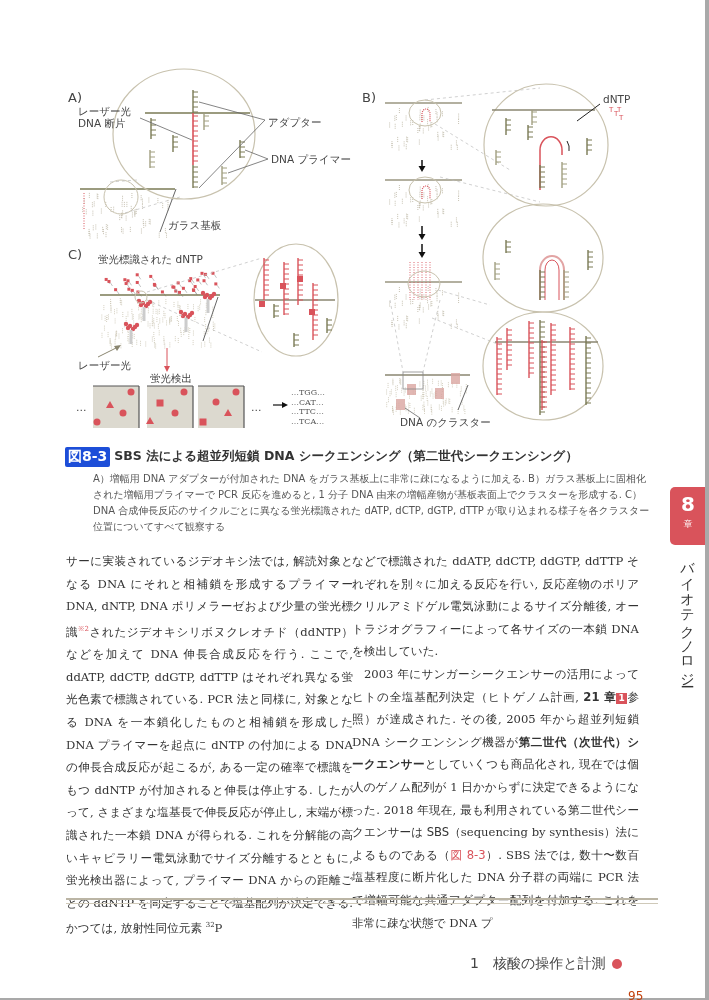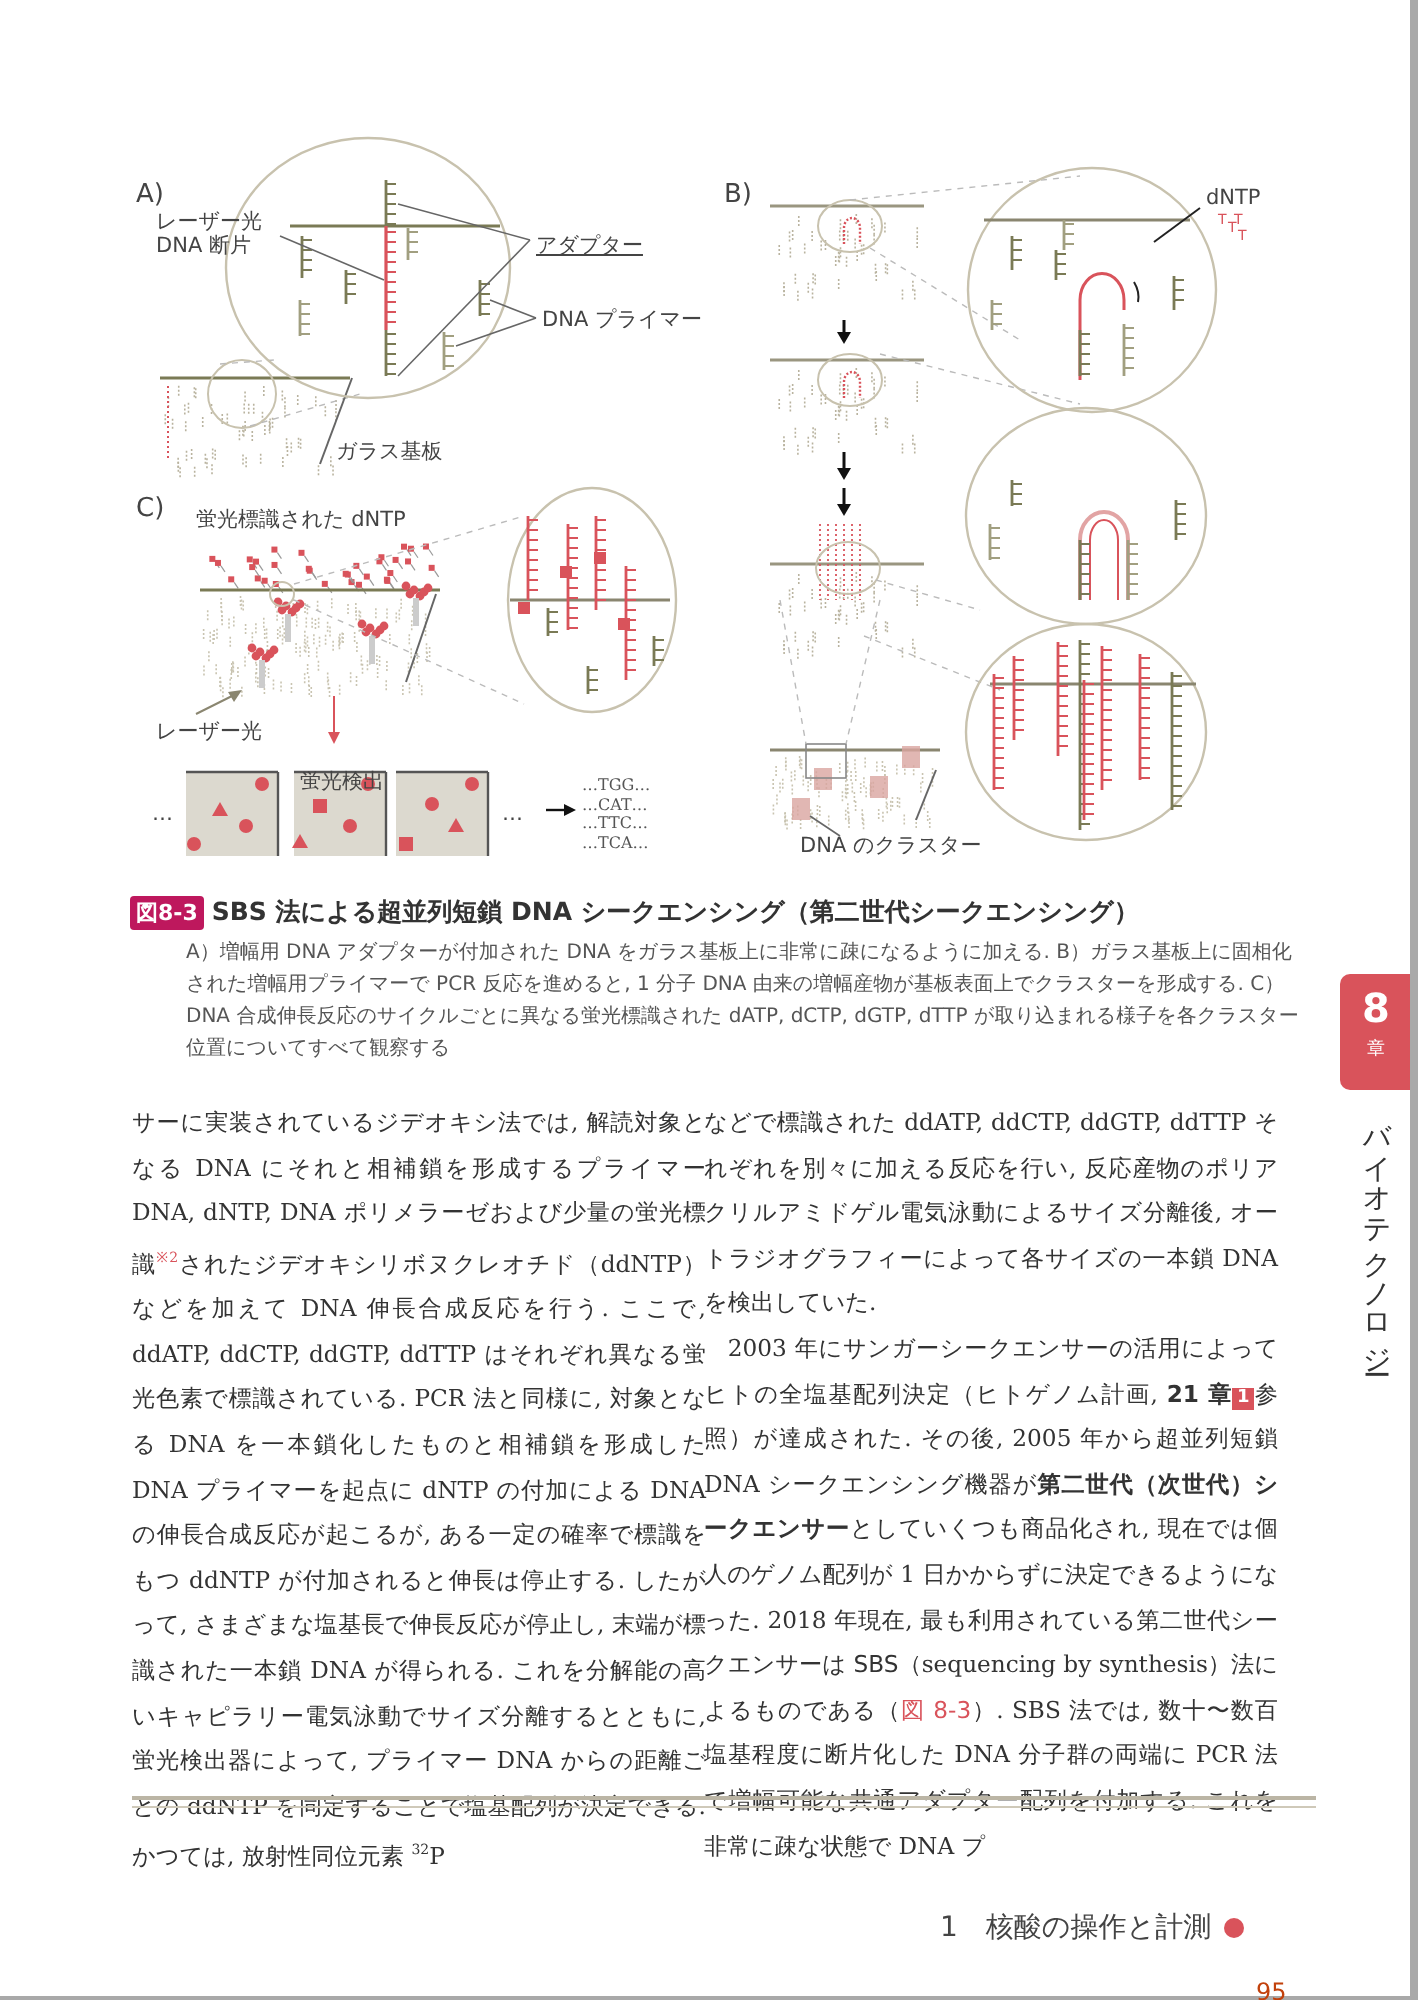--- a/index.html
+++ b/index.html
@@ -5,21 +5,21 @@
   html,body{margin:0;padding:0;background:#a9a9a9;}
   body{width:709px;height:1000px;position:relative;overflow:hidden;font-family:"DejaVu Sans",sans-serif;}
   .page{position:absolute;left:0;top:0;width:705px;height:998px;background:#fff;}
   .page-edge{position:absolute;right:0;top:0;width:4px;height:1000px;background:#a9a9a9;}
   .fig{position:absolute;left:0;top:0;width:709px;height:440px;}
   .fig svg{position:absolute;left:0;top:0;}
   .lbl{position:absolute;font-size:10.5px;color:#444;white-space:nowrap;font-family:"DejaVu Sans",sans-serif;}
   .panel-lbl{position:absolute;font-size:13px;color:#444;font-family:"DejaVu Sans",sans-serif;}
   .seq{position:absolute;left:291px;top:388px;font-family:"DejaVu Serif",serif;font-size:8px;line-height:9.5px;color:#555;}
   .caption{position:absolute;left:65px;top:446px;width:590px;}
-  .cap-badge{display:inline-block;background:#be185d;color:#fff;font-weight:bold;font-size:11px;padding:1px 3px;border-radius:2px;margin-right:4px;vertical-align:middle;}
+  .cap-badge{display:inline-block;background:#1d4ed8;color:#fff;font-weight:bold;font-size:14px;padding:1px 3px;border-radius:2px;margin-right:4px;vertical-align:middle;}
   .cap-title{font-size:12.5px;font-weight:bold;color:#333;vertical-align:middle;}
   .cap-body{margin:4px 0 0 28px;font-size:10px;line-height:16px;color:#555;}
   .col{position:absolute;top:550px;width:287px;font-family:"DejaVu Serif",serif;font-size:11.6px;line-height:22.6px;color:#333;text-align:justify;}
   .col p{margin:0;}
   .col-left{left:66px;}
   .col-right{left:352px;}
   .sup{font-size:7px;vertical-align:super;color:#d9535b;}
   .sup-dark{font-size:7px;vertical-align:super;color:#333;}
   .bold-ref{font-family:"DejaVu Sans",sans-serif;font-weight:bold;}
   .chip{display:inline-block;background:#d9535b;color:#fff;font-family:"DejaVu Sans",sans-serif;font-weight:bold;font-size:9px;line-height:11px;padding:0 2px;}
@@ -941,32 +941,32 @@
         <rect x="199.5" y="418.5" width="7" height="7" fill="#d9535b"></rect>
         <line x1="273" y1="405" x2="284" y2="405" stroke="#111" stroke-width="1.2" stroke-dasharray=""></line>
         <polygon points="282,402 288,405 282,408" fill="#111"></polygon>
       </svg>
 
     <div class="panel-lbl" style="left:68px;top:90px;">A)</div>
     <div class="lbl" style="left:78px;top:105px;line-height:12px;">
       <span>レーザー光</span><br>
       <span>DNA 断片</span>
     </div>
-    <div class="lbl" style="left:268px;top:116px;text-decoration:underline;">アダプター</div>
+    <div class="lbl" style="left:268px;top:116px;">アダプター</div>
     <div class="lbl" style="left:271px;top:153px;">DNA プライマー</div>
     <div class="lbl" style="left:168px;top:219px;">ガラス基板</div>
 
     <div class="panel-lbl" style="left:362px;top:90px;">B)</div>
     <div class="lbl" style="left:603px;top:93px;">dNTP</div>
     <div class="lbl" style="left:400px;top:416px;">DNA のクラスター</div>
 
     <div class="panel-lbl" style="left:68px;top:247px;">C)</div>
     <div class="lbl" style="left:98px;top:253px;">蛍光標識された dNTP</div>
     <div class="lbl" style="left:78px;top:359px;">レーザー光</div>
-    <div class="lbl" style="left:150px;top:384px;">蛍光検出</div>
+    <div class="lbl" style="left:150px;top:372px;">蛍光検出</div>
     <div class="lbl" style="left:76px;top:401px;">…</div>
     <div class="lbl" style="left:251px;top:401px;">…</div>
     <div class="seq">
       <div>…TGG…</div>
       <div>…CAT…</div>
       <div>…TTC…</div>
       <div>…TCA…</div>
     </div>
   </div>
 

